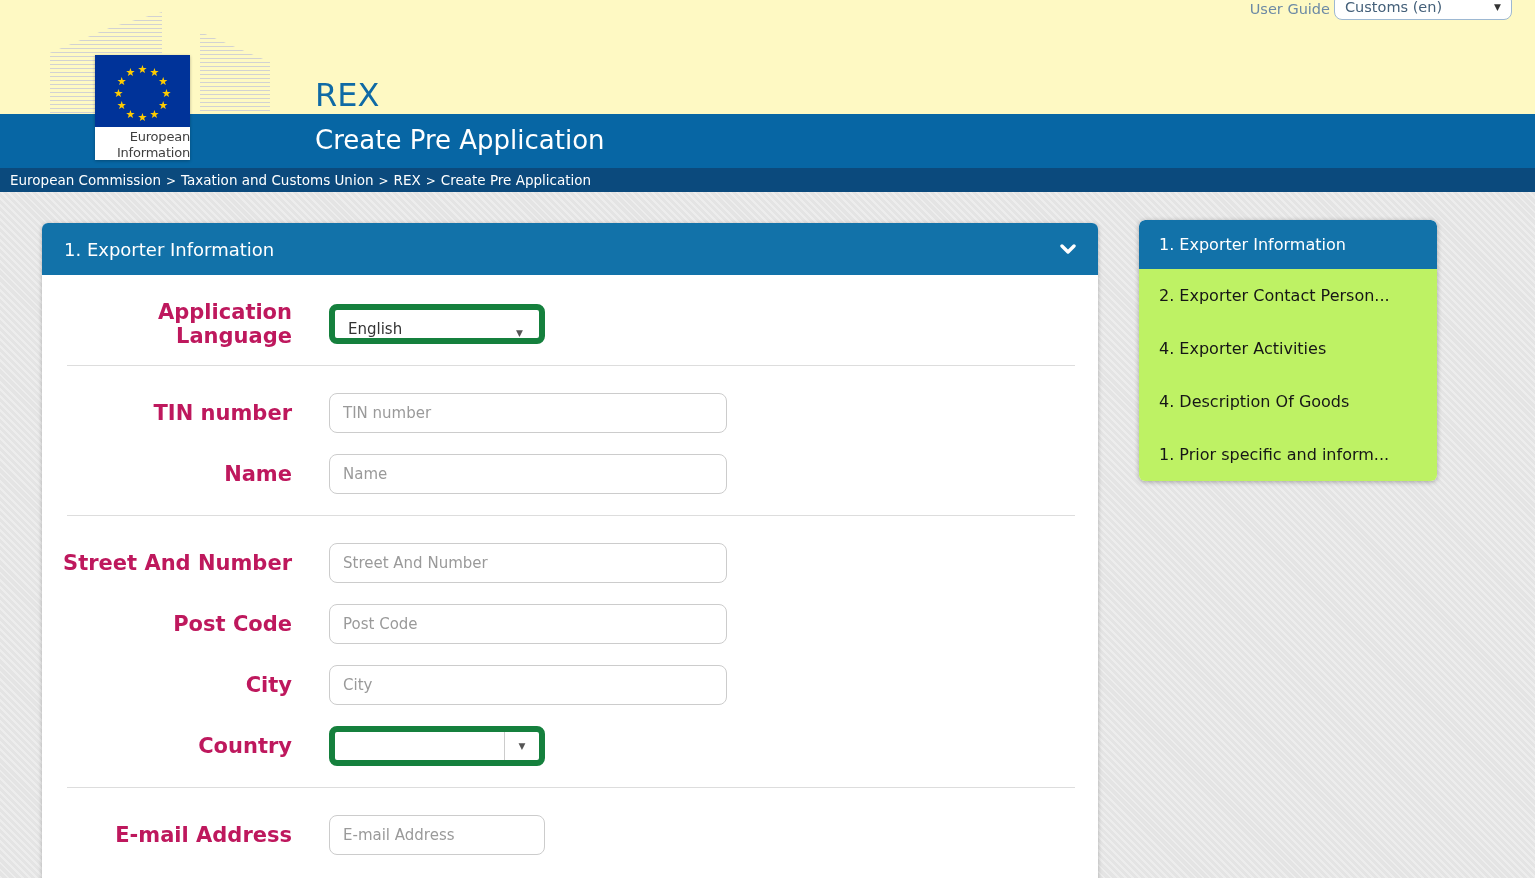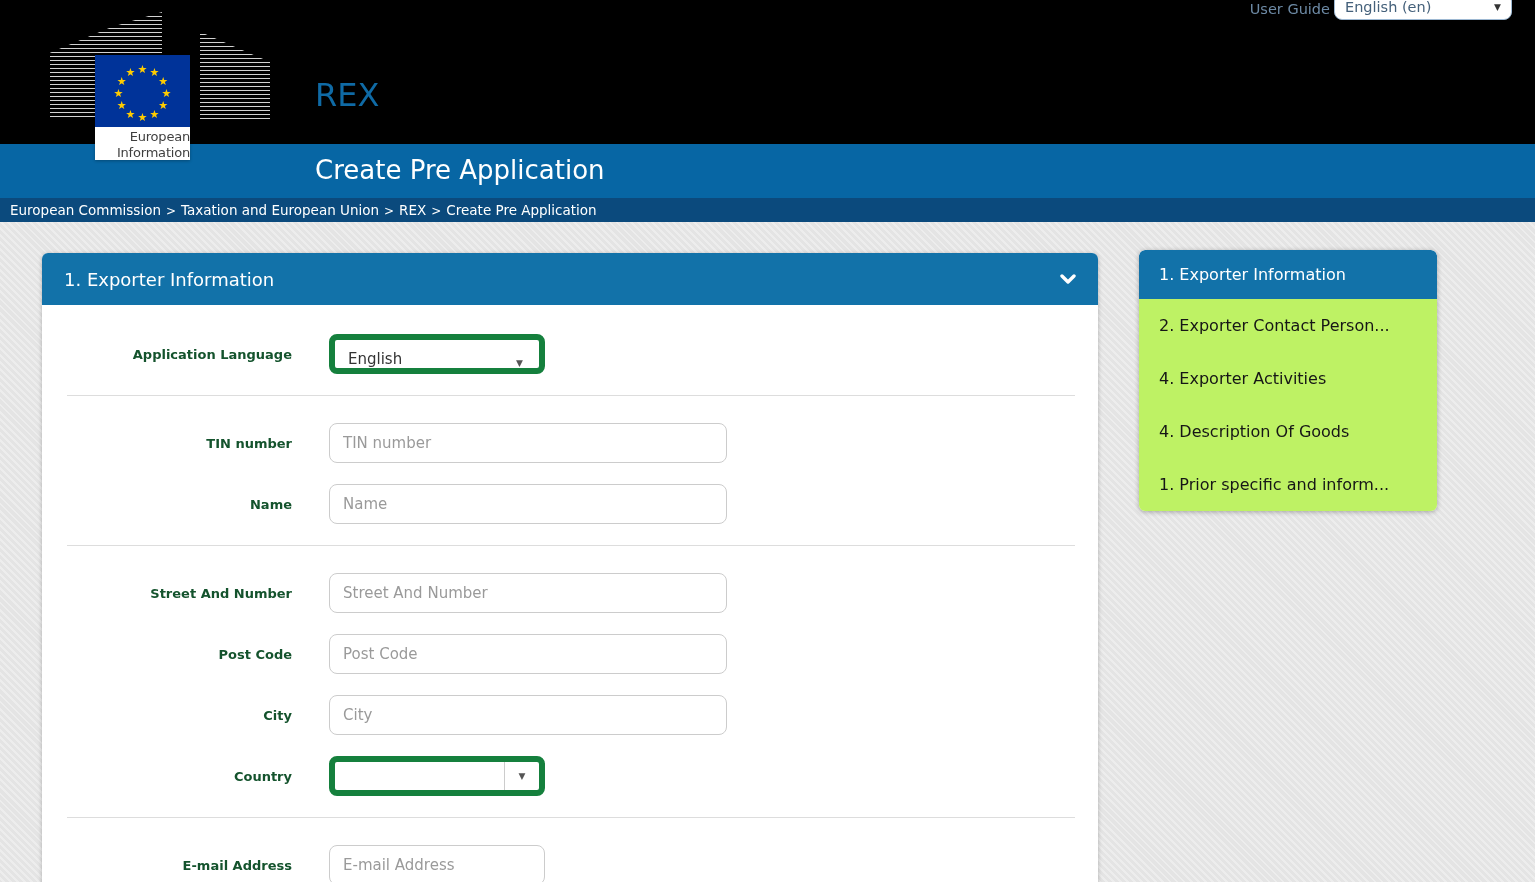--- a/index.html
+++ b/index.html
@@ -1,21 +1,21 @@
 <!DOCTYPE html>
 <html><head>
 <meta charset="utf-8">
 <style>
   * { margin:0; padding:0; box-sizing:border-box; }
   html,body { width:1535px; height:882px; overflow:hidden; }
   body { font-family:"DejaVu Sans","Liberation Sans",sans-serif; background:#ffffff; }
   .page { position:relative; width:1535px; height:882px; }
 
   
-  .top-white { position:relative; height:144px; background:#000000;text-decoration:underline; }
+  .top-white { position:relative; height:114px; background:#fef9c3;text-decoration:underline; }
   .user-guide { position:absolute; top:1px; right:205px; font-size:14.5px; color:#6d8aa5; text-decoration:none; cursor:pointer; }
   .lang-select { position:absolute; top:-7px; right:23px; width:178px; height:27px;
     border:1px solid #9db8d2; border-radius:8px; background:#fff;
     display:flex; align-items:center; padding:0 10px; color:#44607a; font-size:14.5px; cursor:pointer; }
   .lang-select .caret { margin-left:auto; font-size:9px; color:#333; }
 
   
   .bldg { position:absolute; background:repeating-linear-gradient(180deg,#d2d2d2 0 1px, transparent 1px 4px); z-index:1; }
   .bldg-left  { left:50px;  top:12px; width:112px; height:107px; clip-path:polygon(0 38%, 55% 14%, 100% 0, 100% 100%, 0 100%); }
   .bldg-right { left:200px; top:30px; width:70px;  height:89px;  clip-path:polygon(0 2%, 100% 36%, 100% 100%, 0 100%); }
@@ -43,21 +43,21 @@
 
   .panel { position:absolute; left:42px; top:31px; width:1056px; height:940px; background:#fff;
     border-radius:6px 6px 0 0; box-shadow:0 1px 4px rgba(0,0,0,.25); }
   .panel-header { height:52px; background:#1272a9; border-radius:6px 6px 0 0; display:flex; align-items:center;
     padding:0 22px; cursor:pointer; }
   .panel-header .ph-title { color:#fff; font-size:18px; }
   .panel-header .chev { margin-left:auto; display:flex; align-items:center; }
 
   .panel-body { padding-top:29px; }
   .frow { display:flex; align-items:center; height:40px; margin-bottom:21px; }
-  .flabel { width:250px; text-align:right; font-weight:bold; font-size:13px; color:#14532d; }
+  .flabel { width:250px; text-align:right; font-weight:bold; font-size:21px; color:#be185d; }
   .ctl { margin-left:37px; }
   .tinput { height:40px; border:1px solid #ccc; border-radius:8px; font-size:15px; color:#333;
     padding:0 13px; font-family:inherit; background:#fff; outline:none; }
   .tinput::placeholder { color:#9a9a9a; opacity:1; }
   .w-lg { width:398px; }
   .w-sm { width:216px; }
   .fselect { height:40px; width:216px; border:6px solid #15803d; border-radius:8px; background:#fff;
     display:flex; align-items:flex-end; padding:0 0 0 13px; font-size:15px; color:#333; cursor:pointer; overflow:hidden; }
   .fselect .sel-val { flex:1; }
   .fselect .caret { font-size:9px; color:#555; padding-right:16px; }
@@ -74,21 +74,21 @@
   .nav-item.active { height:49px; background:#1272a9; color:#fff; border-radius:6px 6px 0 0; }
 </style>
 </head>
 <body>
 
 <div class="page">
 
   <div class="top-white">
     <a class="user-guide">User Guide</a>
     <div class="lang-select">
-      <span>English (en)</span>
+      <span>Customs (en)</span>
       <span class="caret">▼</span>
     </div>
 
     <div class="bldg bldg-left"></div>
     <div class="bldg bldg-right"></div>
 
     <div class="logo-card">
       <svg width="95" height="72" viewBox="0 0 95 72">
         <rect x="0" y="0" width="95" height="72" fill="#003399"></rect>
         <g fill="#ffcc00" font-size="11" text-anchor="middle" font-family="DejaVu Sans, sans-serif">
@@ -113,21 +113,21 @@
     </div>
 
     <div class="app-title">REX</div>
   </div>
 
   <div class="header-bar">
     <div class="page-title">Create Pre Application</div>
   </div>
 
   <div class="breadcrumb">
-    <a class="crumb">European Commission</a><span class="sep">&gt;</span><a class="crumb">Taxation and European Union</a><span class="sep">&gt;</span><a class="crumb">REX</a><span class="sep">&gt;</span><a class="crumb current">Create Pre Application</a>
+    <a class="crumb">European Commission</a><span class="sep">&gt;</span><a class="crumb">Taxation and Customs Union</a><span class="sep">&gt;</span><a class="crumb">REX</a><span class="sep">&gt;</span><a class="crumb current">Create Pre Application</a>
   </div>
 
   <div class="content">
 
     <div class="panel">
       <div class="panel-header">
         <span class="ph-title">1. Exporter Information</span>
         <span class="chev">
           <svg width="16" height="11" viewBox="0 0 16 11">
               <polyline points="2,2 8,8 14,2" fill="none" stroke="#ffffff" stroke-width="3.4" stroke-linecap="round" stroke-linejoin="round"></polyline>

